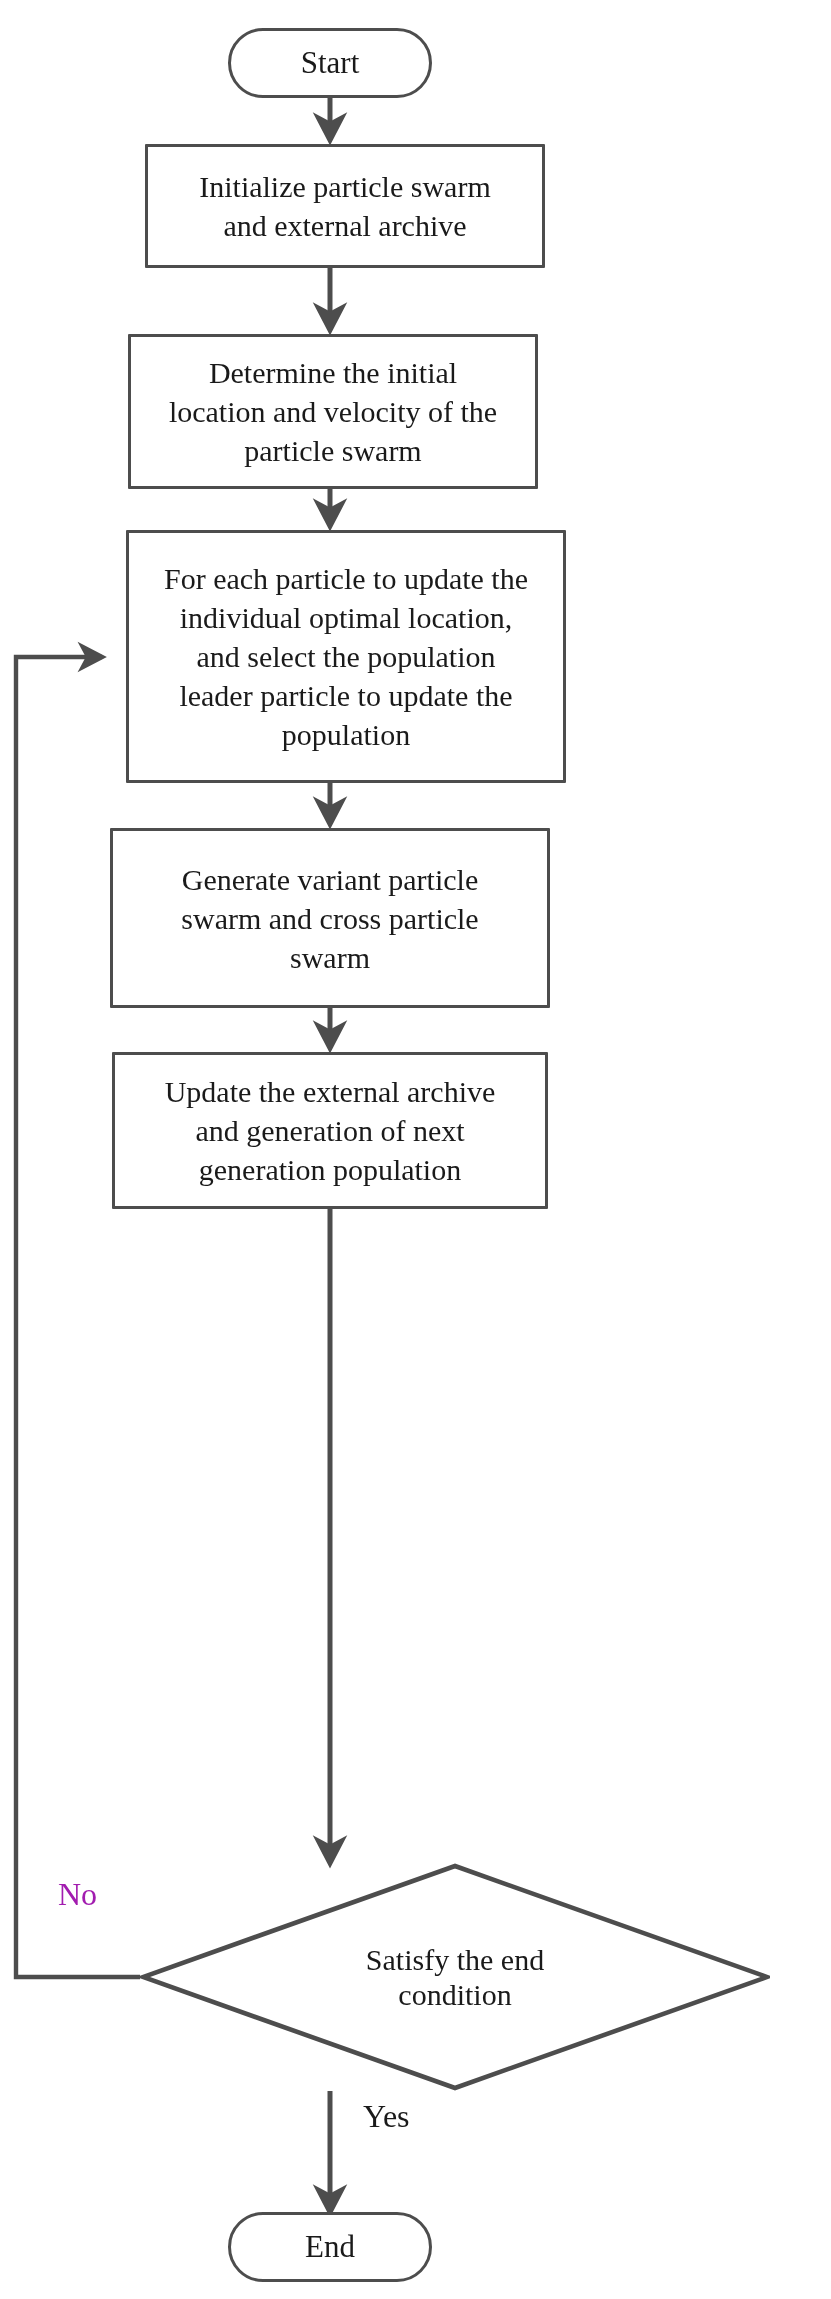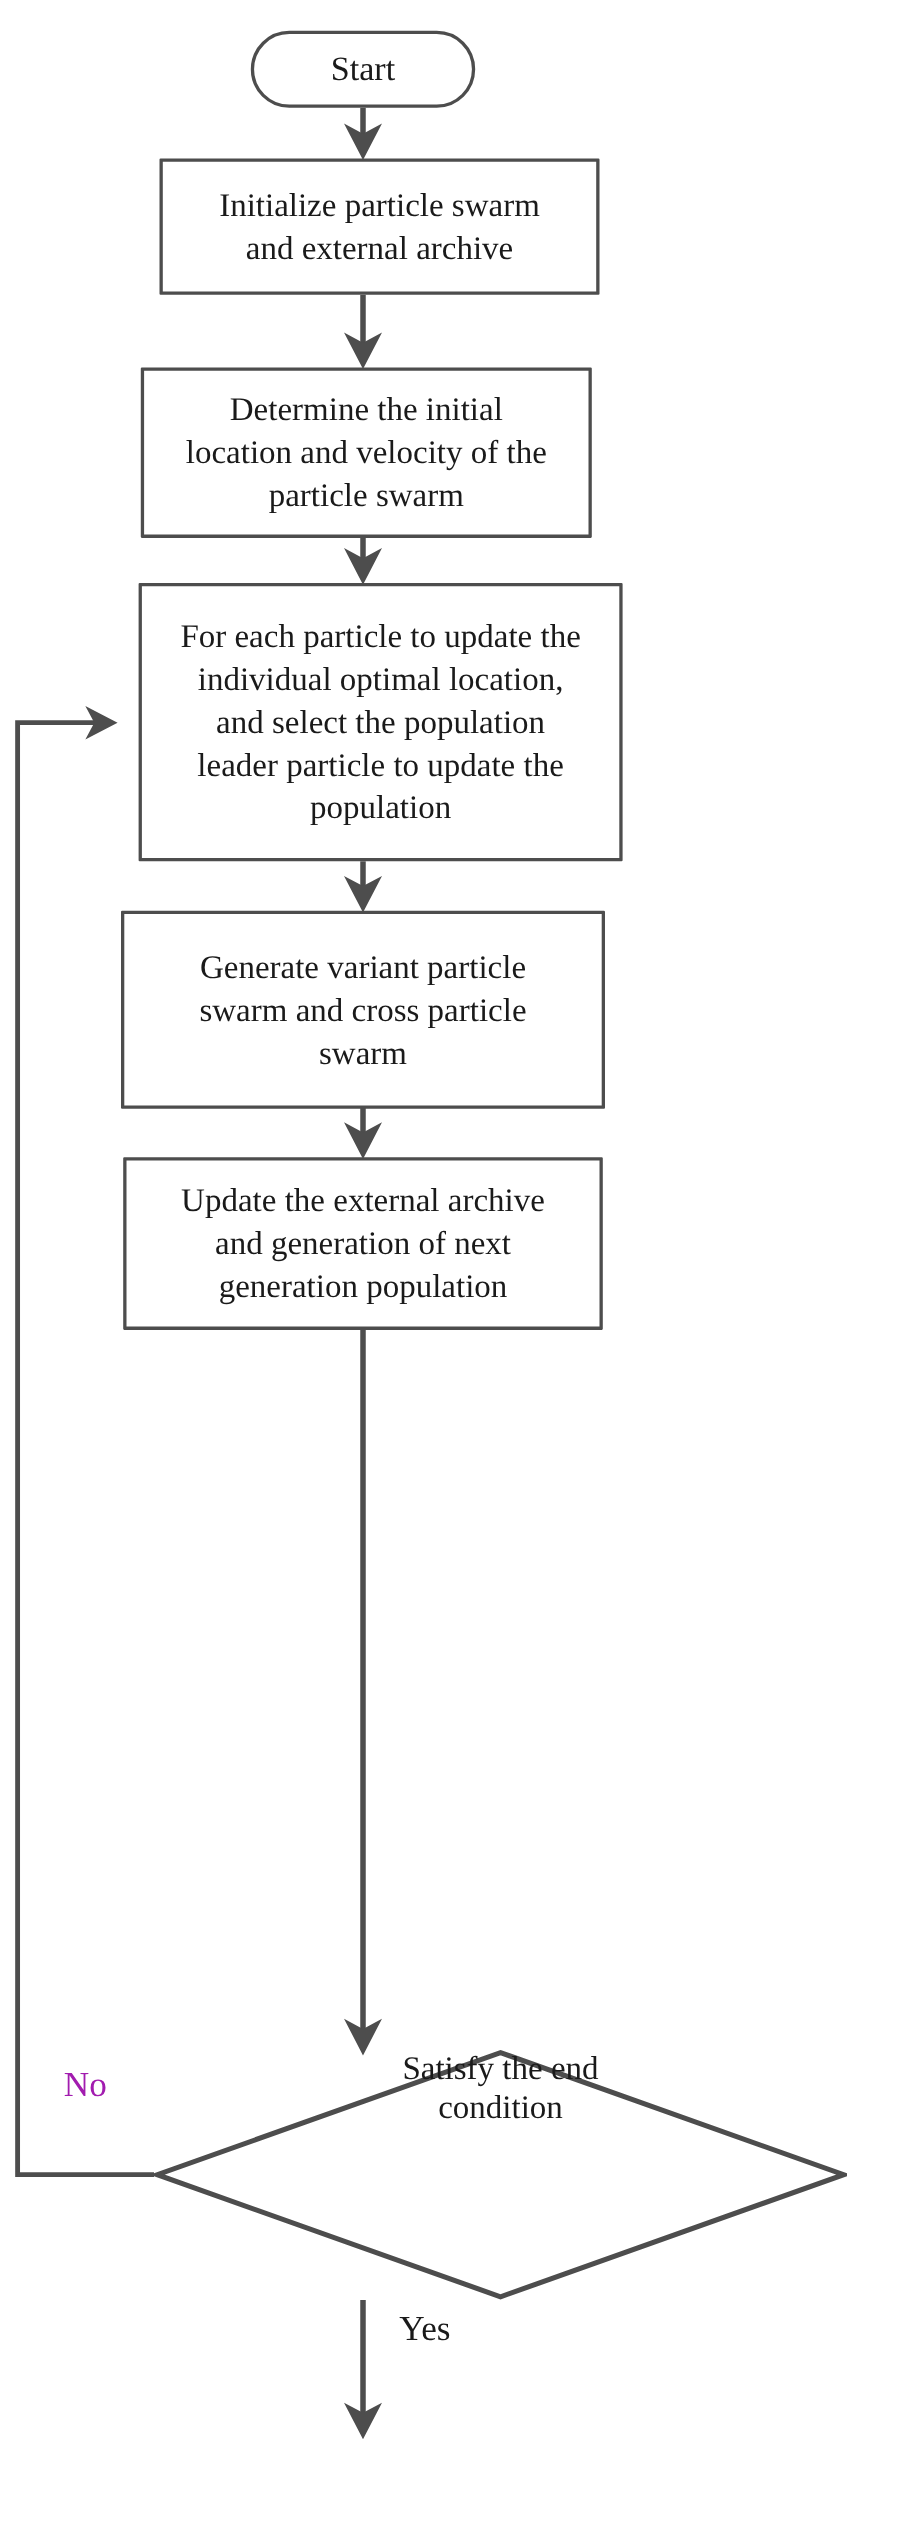--- a/index.html
+++ b/index.html
@@ -49,20 +49,21 @@
   .process {
     border: 3.2px solid #4d4d4d;
     border-radius: 1px;
     font-size: 30px;
   }
   .decision-wrap {
     position: absolute;
     z-index: 2;
     background: transparent;
     display: flex;
+    align-items: center;
     justify-content: center;
   }
   .decision-wrap svg {
     position: absolute;
     left: 0;
     top: 0;
   }
   .decision-label {
     position: relative;
     z-index: 3;
@@ -153,14 +154,17 @@
   </div>
 
   <div class="edge-label" style="position: absolute; z-index: 3; font-size: 32px; color: #a21caf; left: 58px; top: 1876px;">
     <span>No</span>
   </div>
 
   <div class="edge-label" style="position: absolute; z-index: 3; font-size: 32px; color: rgb(26, 26, 26); left: 363px; top: 2098px;">
     <span>Yes</span>
   </div>
 
+  <div class="node terminal" style="left: 228px; top: 2212px; width: 204px; height: 70px;">
+    <span class="txt">End</span>
+  </div>
 
 </div>
 
 </body></html>

